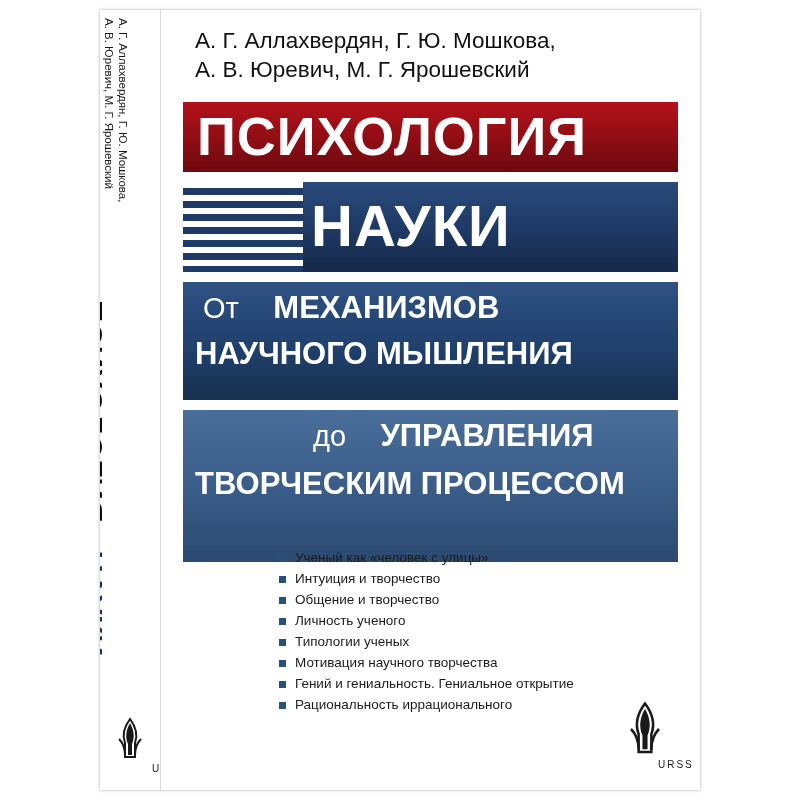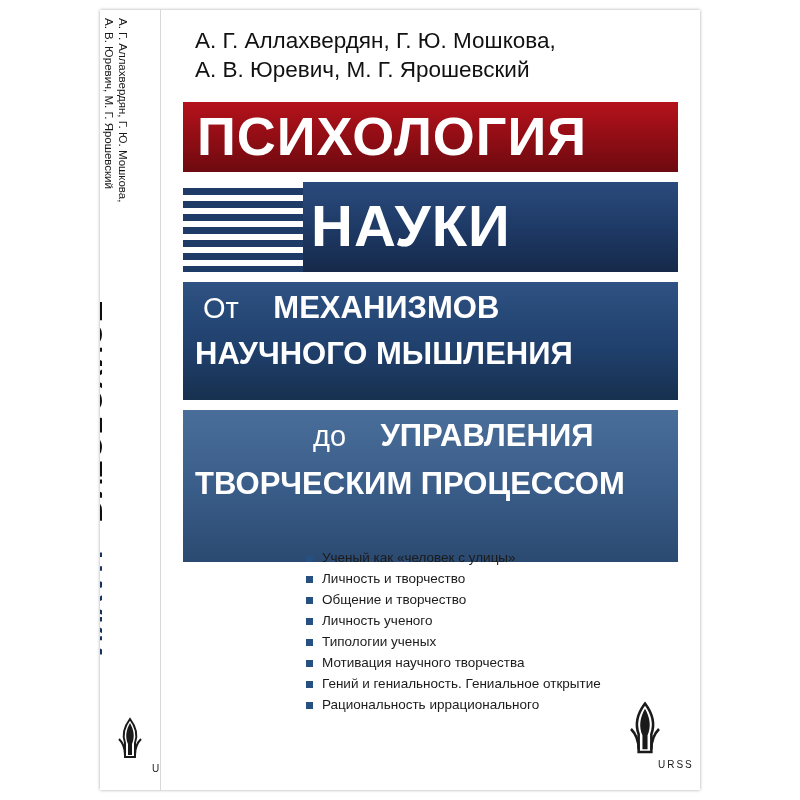--- a/index.html
+++ b/index.html
@@ -215,21 +215,20 @@
     top: 540px;
     right: 24px;
   }
   .bullets .item {
     display: flex;
     align-items: flex-start;
     margin-bottom: 5px;
     font-size: 13.5px;
     line-height: 16px;
     color: #1b1b1b;
-    margin-left: 27px;
   }
   .bullets .sq {
     width: 7px;
     height: 7px;
     margin-top: 5px;
     margin-right: 9px;
     background: #25507f;
     flex: 0 0 auto;
   }
 
@@ -316,21 +315,21 @@
       <div class="line2">ТВОРЧЕСКИМ ПРОЦЕССОМ</div>
     </div>
 
     <div class="bullets">
       <div class="item">
         <span class="sq"></span>
         <span>Ученый как «человек с улицы»</span>
       </div>
       <div class="item">
         <span class="sq"></span>
-        <span>Личность и творчество</span>
+        <span>Интуиция и творчество</span>
       </div>
       <div class="item">
         <span class="sq"></span>
         <span>Общение и творчество</span>
       </div>
       <div class="item">
         <span class="sq"></span>
         <span>Личность ученого</span>
       </div>
       <div class="item">

